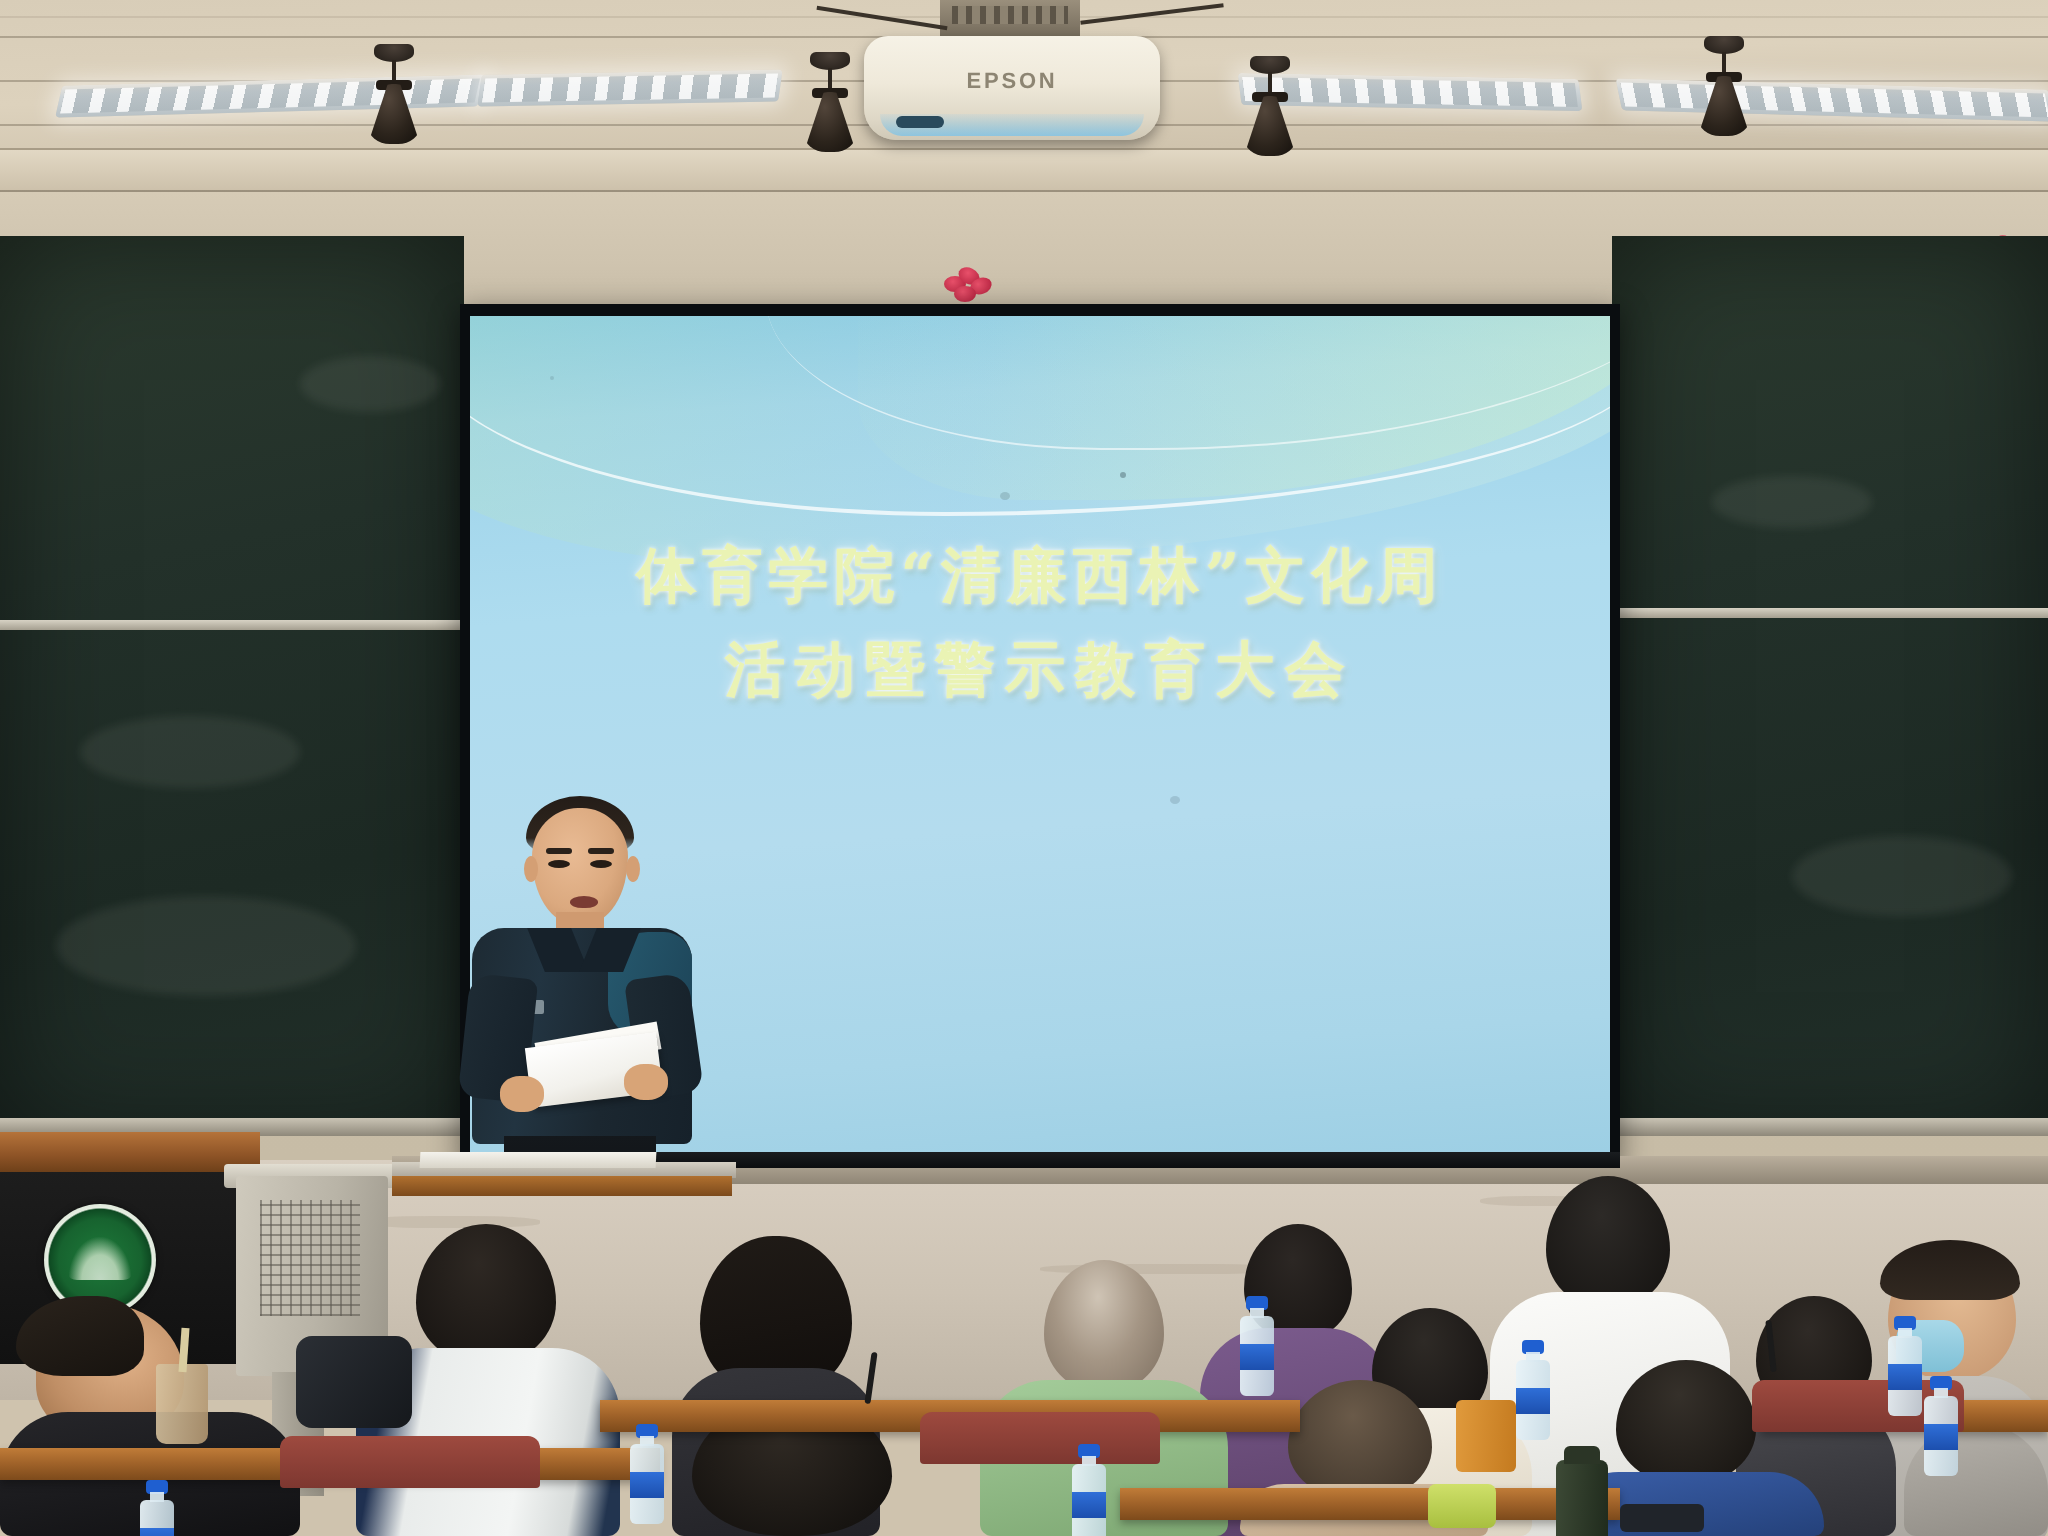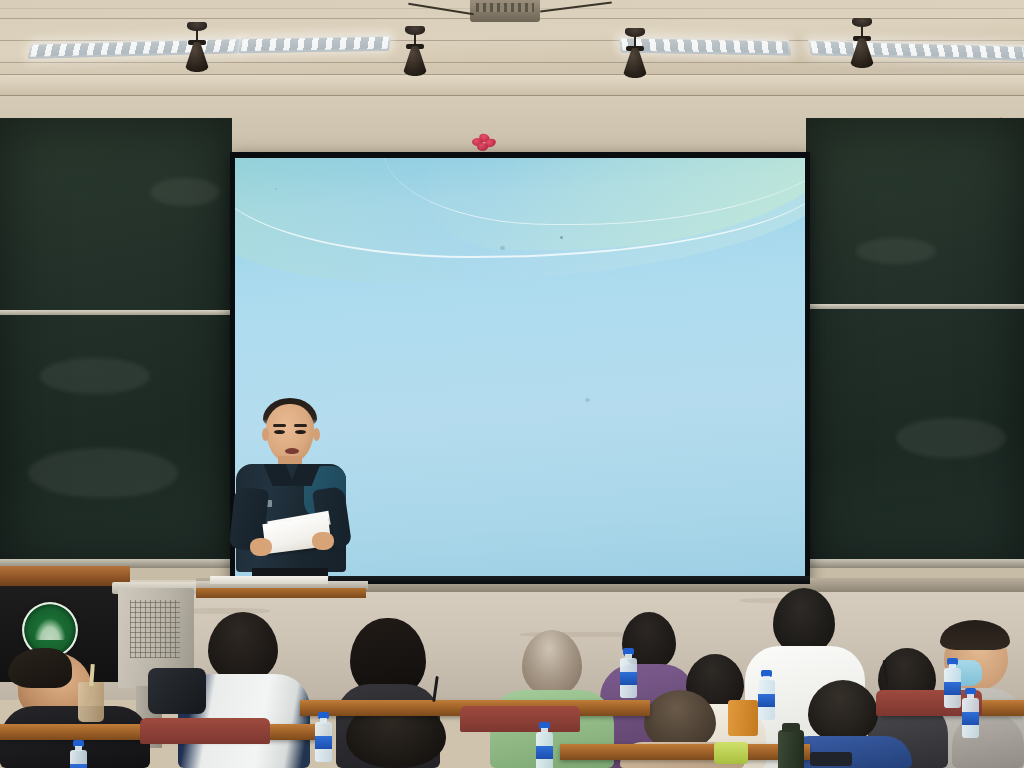--- a/index.html
+++ b/index.html
@@ -388,20 +388,25 @@
   <div class="pendant" style="left:845px; top:18px;">
     <div class="cap"></div>
       <div class="rod"></div>
       <div class="collar"></div>
       <div class="bell"></div>
   </div>
 
   <div class="proj-mount"></div>
   <div class="proj-wire" style="left:408px;top:8px;width:66px;height:2px;transform:rotate(9deg);"></div>
   <div class="proj-wire" style="left:540px;top:6px;width:72px;height:2px;transform:rotate(-7deg);"></div>
+  <div class="projector">
+    <div class="brand">EPSON</div>
+    <div class="glow"></div>
+    <div class="lens"></div>
+  </div>
 
   <div class="wall-top"></div>
   <div class="wall-main"></div>
 
   <div class="flower" style="left:112px; top:124px;">
     <i style="left:0;top:4px;"></i>
       <i style="left:7px;top:0;transform:rotate(25deg);"></i>
     <i style="left:13px;top:5px;transform:rotate(-20deg);"></i>
       <i style="left:5px;top:9px;"></i>
   </div>
@@ -437,20 +442,24 @@
       <div class="wave wave-a"></div>
       <div class="wave wave-c"></div>
       <div class="wave wave-b"></div>
       <div class="wave wave-d"></div>
 
       <div class="slide-speck" style="left:325px;top:78px;width:3px;height:3px;"></div>
       <div class="slide-speck" style="left:265px;top:88px;width:5px;height:4px;opacity:.5;"></div>
       <div class="slide-speck" style="left:350px;top:240px;width:5px;height:4px;opacity:.45;"></div>
       <div class="slide-speck" style="left:40px;top:30px;width:2px;height:2px;opacity:.4;"></div>
 
+      <div class="slide-title">
+        <div class="ln1">体育学院“清廉西林”文化周</div>
+        <div class="ln2">活动暨警示教育大会</div>
+      </div>
 
     </div>
   </div>
 
   <div class="presenter">
     <div class="p-hair"></div>
     <div class="p-head"></div>
     <div class="p-ear" style="left:34px;"></div>
     <div class="p-ear" style="left:85px;"></div>
     <div class="p-brow" style="left:45px;"></div>

